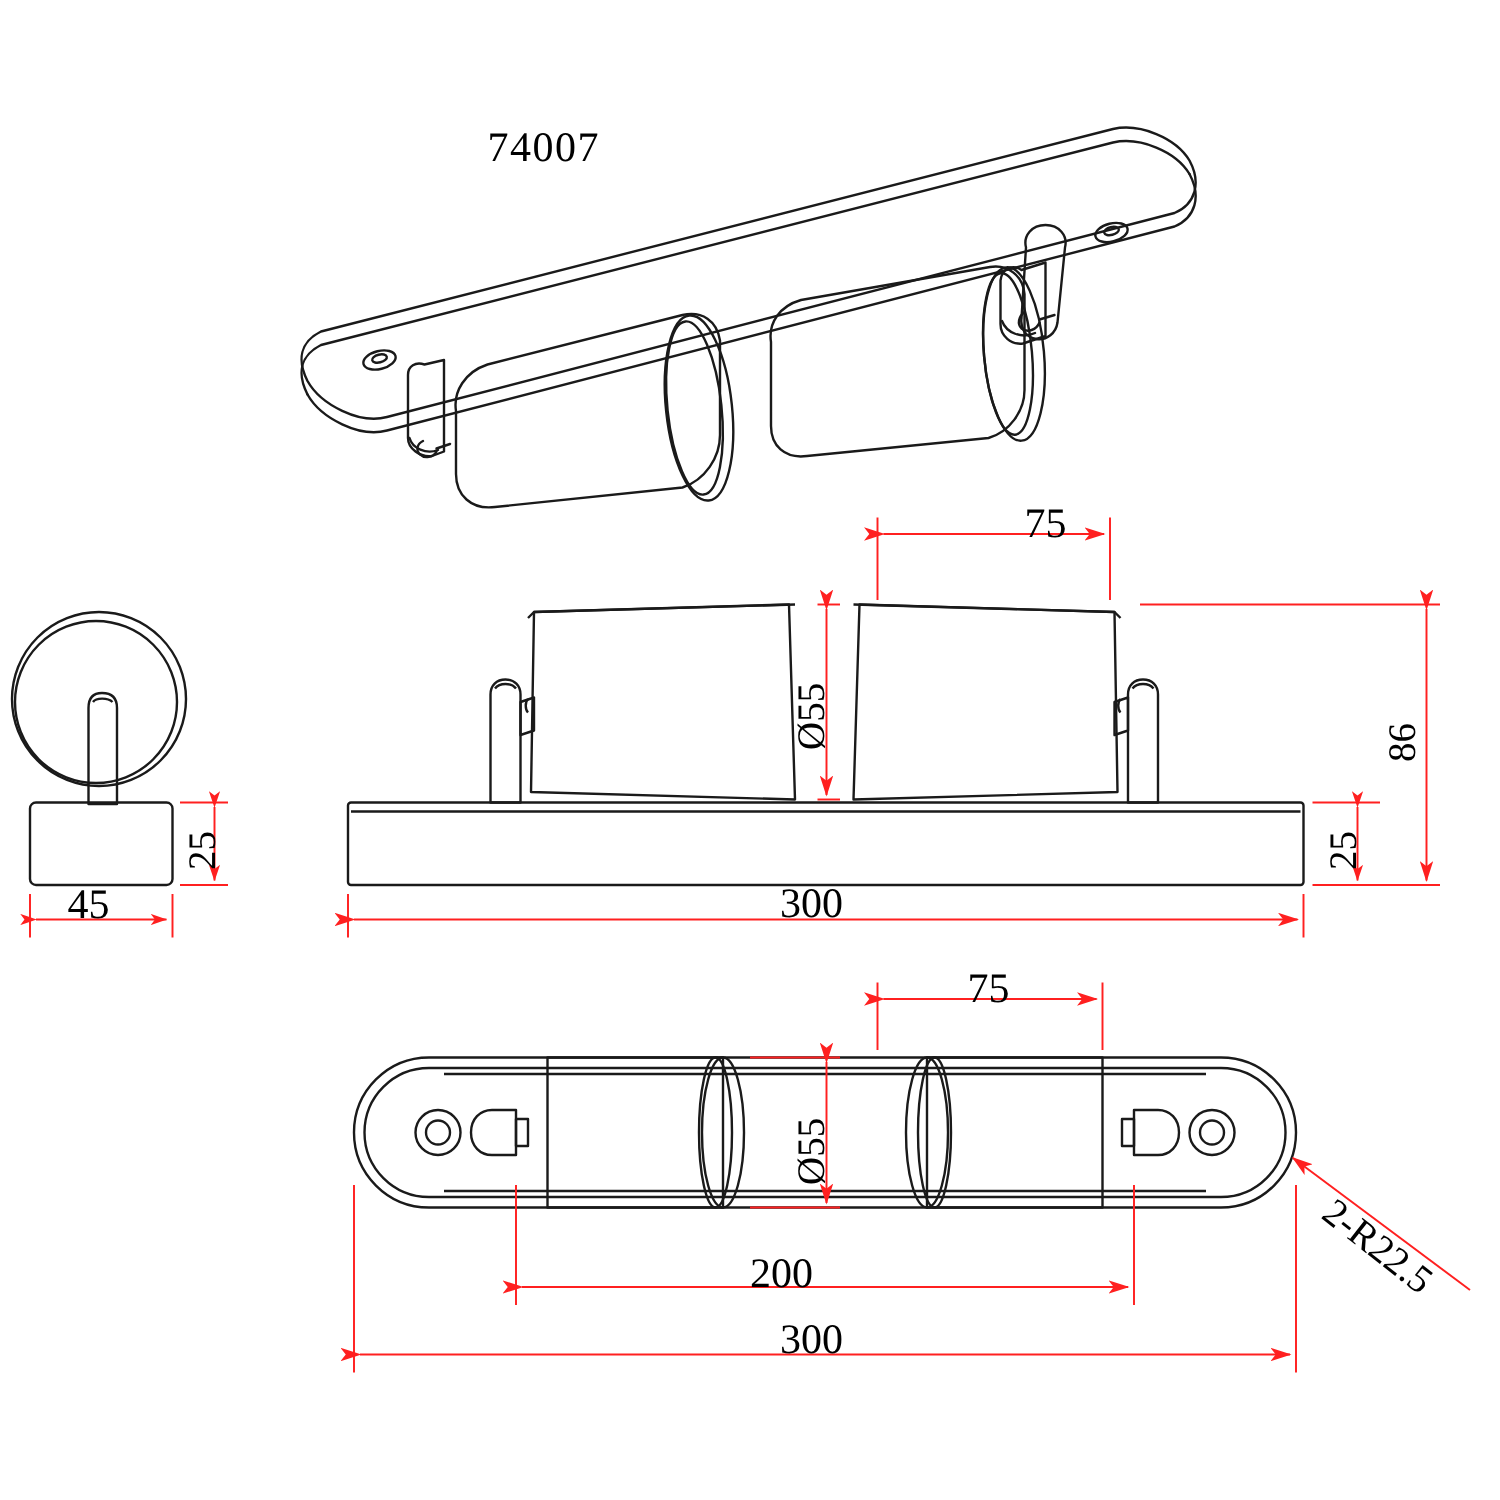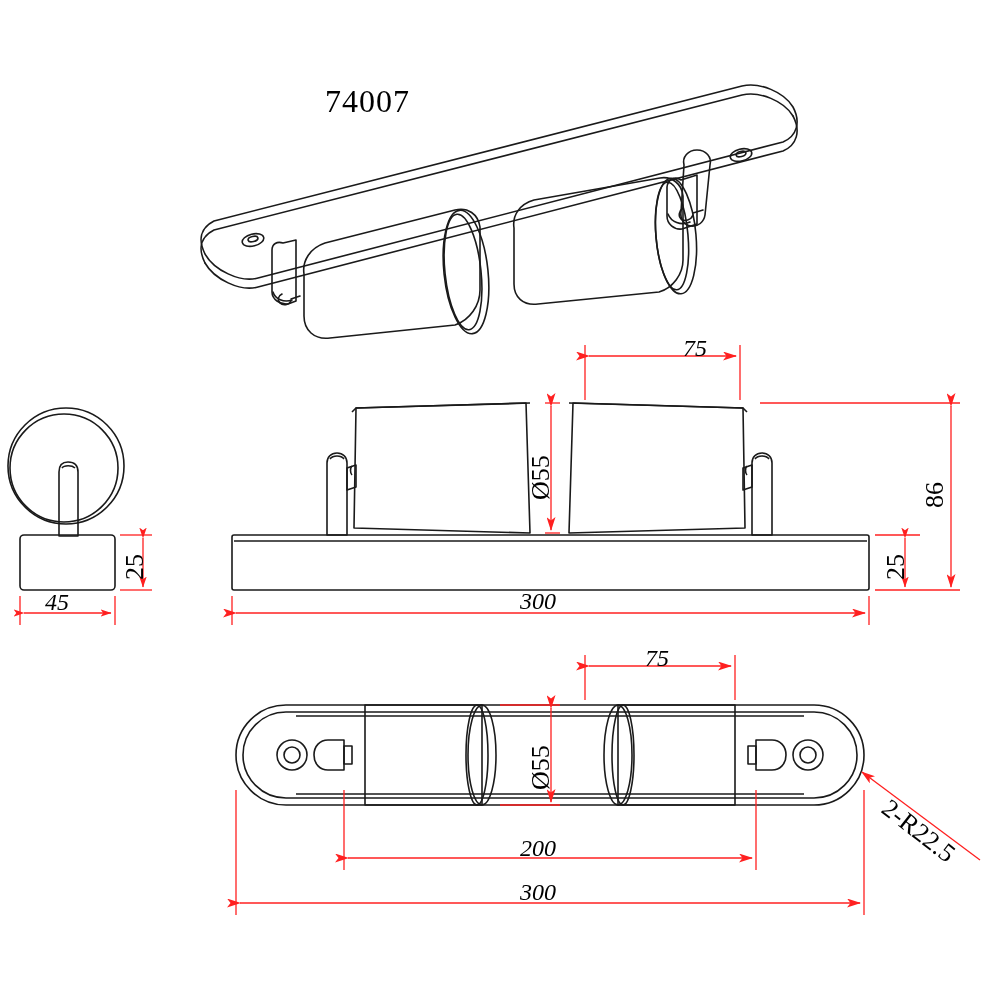--- a/index.html
+++ b/index.html
@@ -1,22 +1,22 @@
 <!DOCTYPE html>
 <html><head>
 <meta charset="utf-8">
 <style>
   html,body{margin:0;padding:0;background:#ffffff;}
   #page{position:relative;width:1000px;height:1000px;background:#ffffff;
         font-family:"Liberation Serif",serif;overflow:hidden;}
   svg{position:absolute;left:0;top:0;width:1000px;height:1000px;}
   .lbl{position:absolute;color:#000;font-family:"Liberation Serif",serif;
        white-space:nowrap;line-height:1;}
-  .title{font-size:32px;letter-spacing:1px;}
-  .dim{font-size:24px;font-style:italic;}
+  .title{font-size:28px;letter-spacing:1px;}
+  .dim{font-size:28px;}
   .dim-rot{font-size:26px;transform-origin:left top;}
 </style>
 </head>
 <body>
 
 <div id="page">
 
   <svg viewBox="0 0 1000 1000">
     <defs>
       <marker id="ar" markerWidth="14" markerHeight="9" refX="13" refY="4.5" orient="auto" markerUnits="userSpaceOnUse">
@@ -168,19 +168,19 @@
   <div class="lbl dim" style="left:520px;top:589px;">300</div>
 
   <div class="lbl dim" style="left:45px;top:590px;text-align:center;">45</div>
 
   <div class="lbl dim-rot" style="left:122px;top:580px;transform:rotate(-90deg);">25</div>
 
   <div class="lbl dim" style="left:645px;top:646px;">75</div>
 
   <div class="lbl dim-rot" style="left:528px;top:790px;transform:rotate(-90deg);">Ø55</div>
 
-  <div class="lbl dim" style="left:520px;top:836px;">200</div>
+  <div class="lbl dim" style="left:500px;top:836px;">200</div>
 
   <div class="lbl dim" style="left:520px;top:880px;">300</div>
 
   <div class="lbl dim-rot" style="left:893px;top:795px;transform:rotate(38deg);">2-R22.5</div>
 
 </div>
 
 </body></html>

